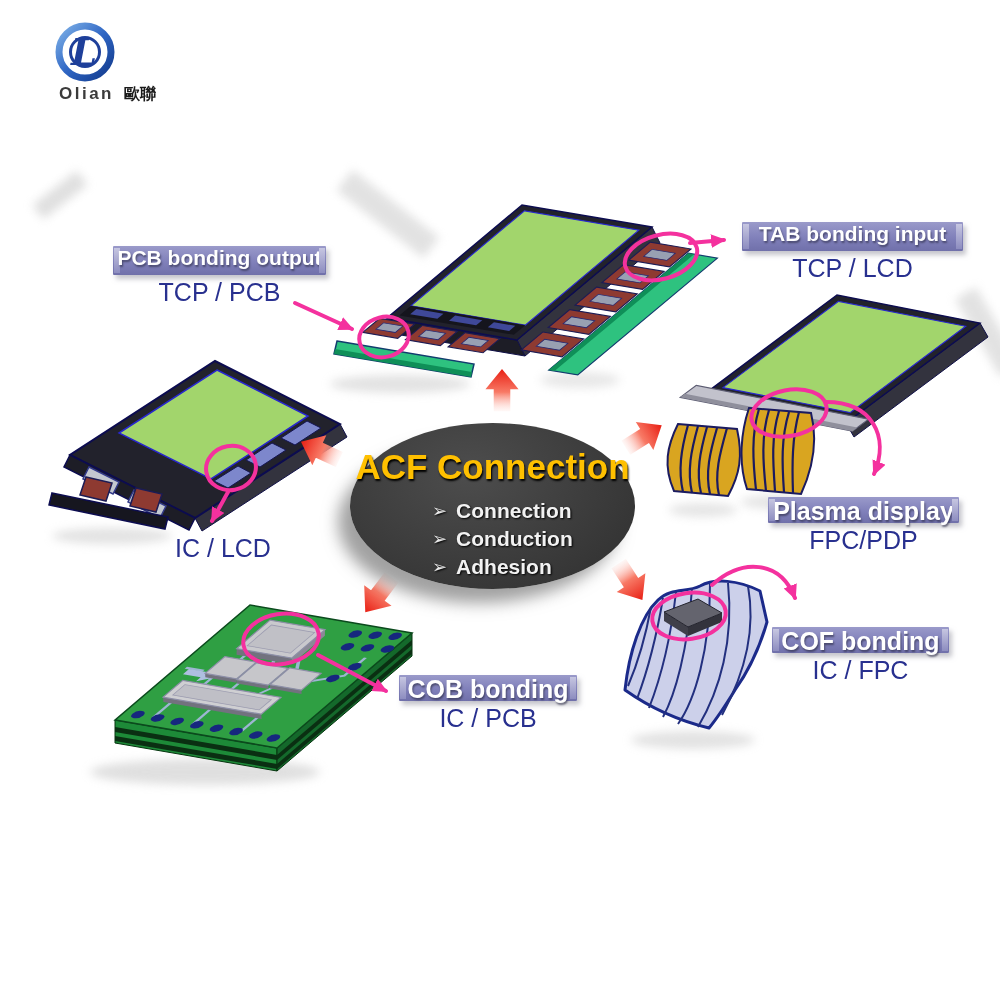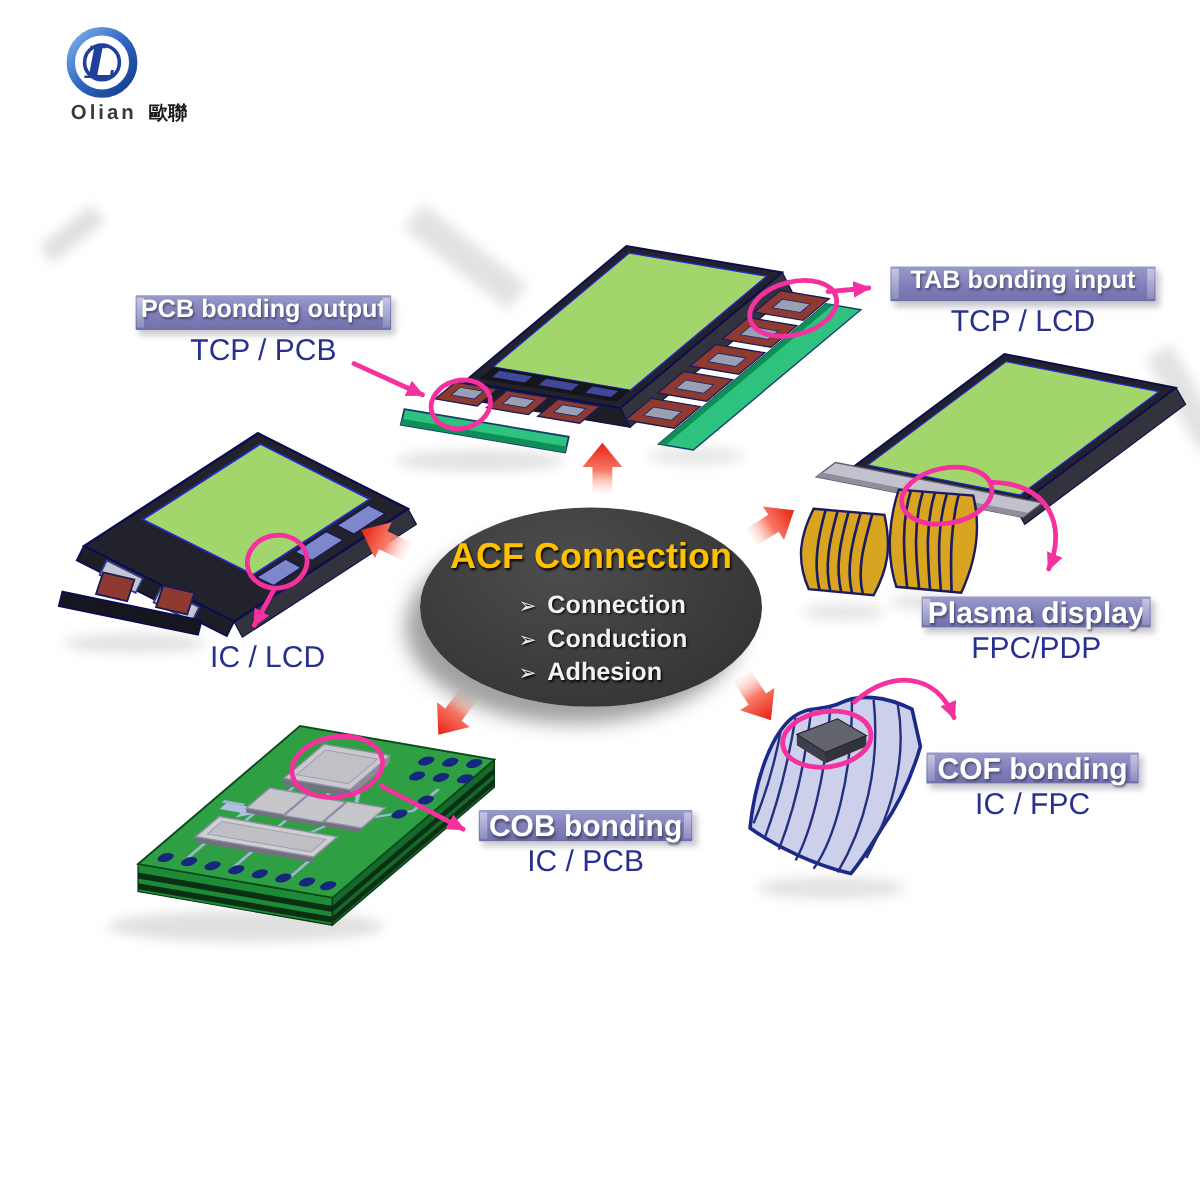--- a/index.html
+++ b/index.html
@@ -9,21 +9,21 @@
   
   .logo{position:absolute;left:28px;top:12px;width:160px;z-index:3;}
   .logo-text{position:absolute;left:18px;top:72px;display:flex;align-items:baseline;gap:10px;margin-left:13px;}
   .logo-text .brand{font-size:17px;font-weight:bold;color:#3b3b3b;letter-spacing:2.5px;}
   .logo-text .cjk{font-size:16px;font-weight:bold;color:#1a1a1a;}
   
   .ellipse{position:absolute;left:350px;top:423px;width:285px;height:166px;border-radius:50%;
            background:radial-gradient(ellipse at 42% 30%, #4d4d4d 0%, #3c3c3c 55%, #2e2e2e 100%);
            box-shadow:-14px 16px 16px -2px rgba(110,110,110,0.65);
            z-index:2;display:flex;flex-direction:column;align-items:center;}
-  .ellipse-title{margin-top:24px;font-size:30px;font-weight:bold;color:var(--ellipse_title,#ffc000);
+  .ellipse-title{margin-top:24px;font-size:35px;font-weight:bold;color:var(--ellipse_title,#ffc000);
            text-shadow:1px 2px 2px #000;}
   .bullets{margin-top:10px;align-self:flex-start;margin-left:82px;}
   .bullet{display:flex;align-items:center;height:28px;font-size:21px;font-weight:bold;
            color:var(--ellipse_text,#f2f2f2);text-shadow:1px 1px 2px #000;}
   .bullet .glyph{font-size:18px;margin-right:9px;color:#e9e9e9;}
   
   .lgroup{position:absolute;display:flex;flex-direction:column;align-items:center;z-index:3;}
   .bar{position:relative;width:100%;height:26px;display:flex;align-items:flex-start;justify-content:center;
        background:linear-gradient(180deg,#9a9aca 0%, var(--label_bar,#8080ba) 55%, #7070aa 100%);
        box-shadow:3px 4px 5px rgba(150,150,162,.55);border-radius:1px;}

